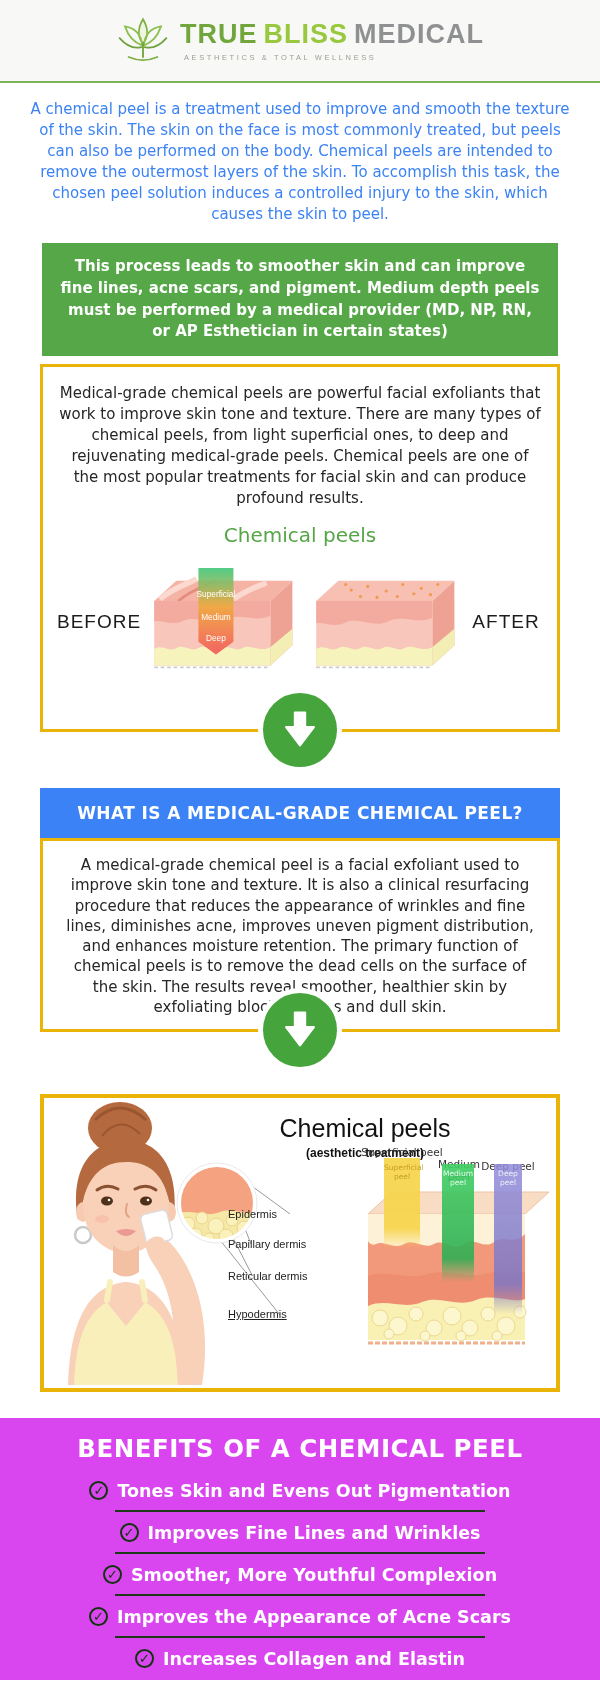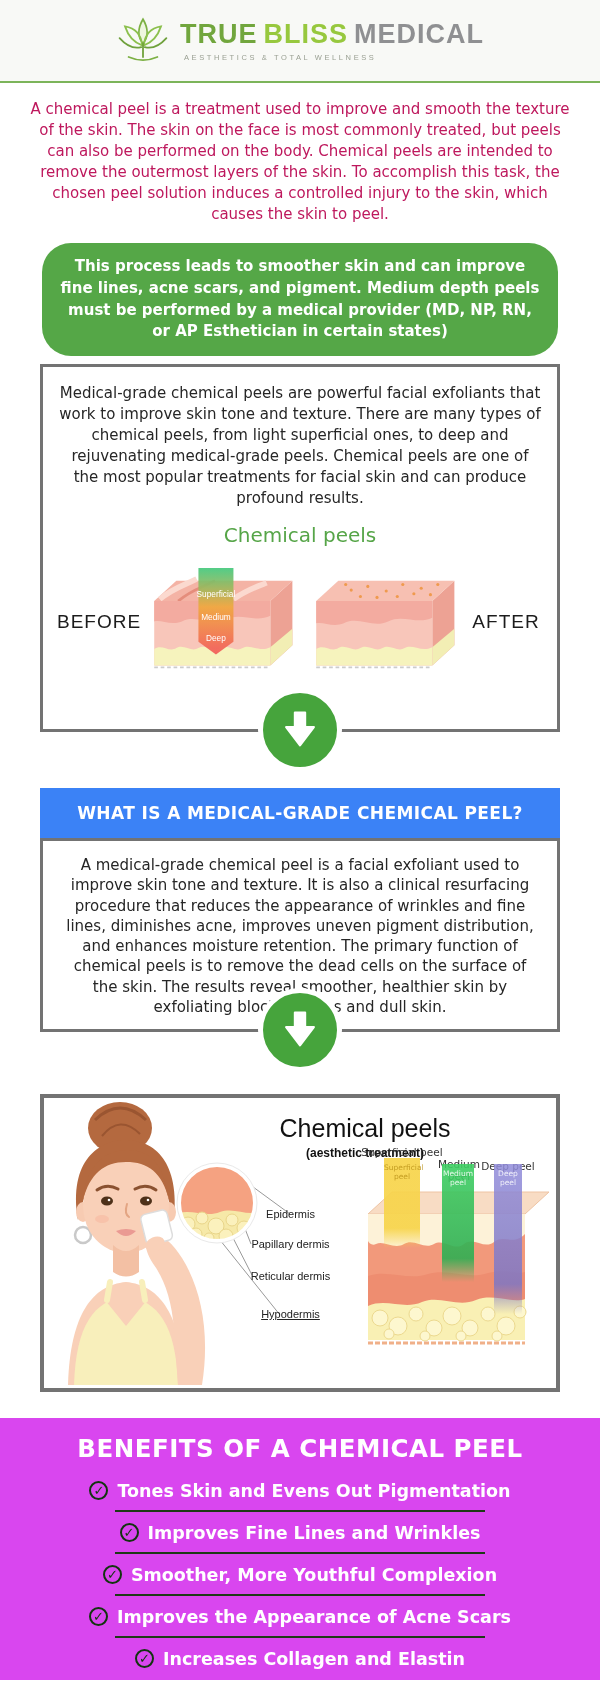--- a/index.html
+++ b/index.html
@@ -9,47 +9,47 @@
   
   .header { height:83px; background:#f8f9f6; border-bottom:2px solid #7cb45a; display:flex; align-items:center; justify-content:center; gap:10px; }
   .logo-text-col { display:flex; flex-direction:column; align-items:center; }
   .logo-words { display:flex; align-items:flex-end; letter-spacing:1px; font-family:"Liberation Sans", sans-serif; font-weight:bold; font-size:27px; }
   .w-true { color:#71a63d; }
   .w-bliss { color:#97c83e; margin-left:6px; }
   .w-medical { color:#8f9092; margin-left:6px; }
   .logo-tagline { font-family:"Liberation Sans", sans-serif; font-size:7.5px; font-weight:normal; letter-spacing:2.6px; color:#9aa093; margin-top:3px; align-self:flex-start; margin-left:4px; }
 
   
-  .intro { margin:16px 24px 0; text-align:center; font-size:15px; line-height:1.4; color:#be185d; }
-
-  
-  .callout { margin:18px 42px 0; background:#55a747; color:#ffffff; text-align:center; font-weight:bold; font-size:15px; line-height:1.45; padding:13px 16px;border-radius:29px; }
-
-  
-  .bordered { margin-left:40px; margin-right:40px; border:3px solid #737373; background:#fff; position:relative; }
+  .intro { margin:16px 24px 0; text-align:center; font-size:15px; line-height:1.4; color:#3b82f6; }
+
+  
+  .callout { margin:18px 42px 0; background:#55a747; color:#ffffff; text-align:center; font-weight:bold; font-size:15px; line-height:1.45; padding:13px 16px; }
+
+  
+  .bordered { margin-left:40px; margin-right:40px; border:3px solid #eab308; background:#fff; position:relative; }
   .box1 { margin-top:8px; height:368px; padding:16px 14px 0; }
   .box1 p { text-align:center; font-size:15px; line-height:1.4; color:#262626; }
   .diagram-title { text-align:center; color:#56a548; font-size:20px; margin-top:14px; font-weight:normal; }
   .ba-row { display:flex; align-items:center; justify-content:center; gap:10px; margin-top:10px; }
   .ba-label { font-family:"Liberation Sans", sans-serif; font-size:19px; letter-spacing:1px; color:#1c1c1c; width:78px; text-align:center; }
 
   
   .down-arrow { position:absolute; left:50%; transform:translateX(-50%); bottom:-43px; width:84px; height:84px; border-radius:50%; background:#46a43c; border:5px solid #ffffff; display:flex; align-items:center; justify-content:center; z-index:5; }
 
   
   .section-bar { margin:56px 40px 0; height:50px; background:#3b82f6; color:#fff; display:flex; align-items:center; justify-content:center; font-weight:bold; font-size:17px; letter-spacing:.4px; text-align:center; }
   .box2 { margin-top:0; padding:14px 16px 12px; }
   .box2 p { text-align:center; font-size:15px; line-height:1.35; color:#262626; }
 
   
   .box3 { margin-top:62px; height:298px; border-width:4px; overflow:hidden; }
   .box3 .abs { position:absolute; }
   .anatomy-title { left:196px; top:16px; width:250px; text-align:center; font-family:"Liberation Sans", sans-serif; font-size:25px; color:#111; }
   .anatomy-subtitle { left:196px; top:48px; width:250px; text-align:center; font-family:"Liberation Sans", sans-serif; font-weight:bold; font-size:12px; color:#111; }
-  .layer-label { width:125px; text-align:center; font-family:"Liberation Sans", sans-serif; font-size:11px; color:#222; left:184px; }
+  .layer-label { width:125px; text-align:left; font-family:"Liberation Sans", sans-serif; font-size:11px; color:#222; left:184px; }
   .peel-type-label { text-align:center; font-size:10.5px; color:#333; }
   .band-inner-label { text-align:center; font-size:7.5px; line-height:1.15; color:rgba(255,255,255,.85); z-index:4; }
   .woman-wrap { left:6px; top:2px; }
   .inset-wrap { left:132px; top:64px; }
   .cs-wrap { left:312px; top:44px; }
   .leader-svg { left:0; top:0; }
 
   
   .benefits { margin-top:26px; height:262px; background:#d946ef; padding-top:16px; }
   .benefits-title { text-align:center; color:#fff; font-weight:bold; font-size:24.5px; letter-spacing:.5px; }

